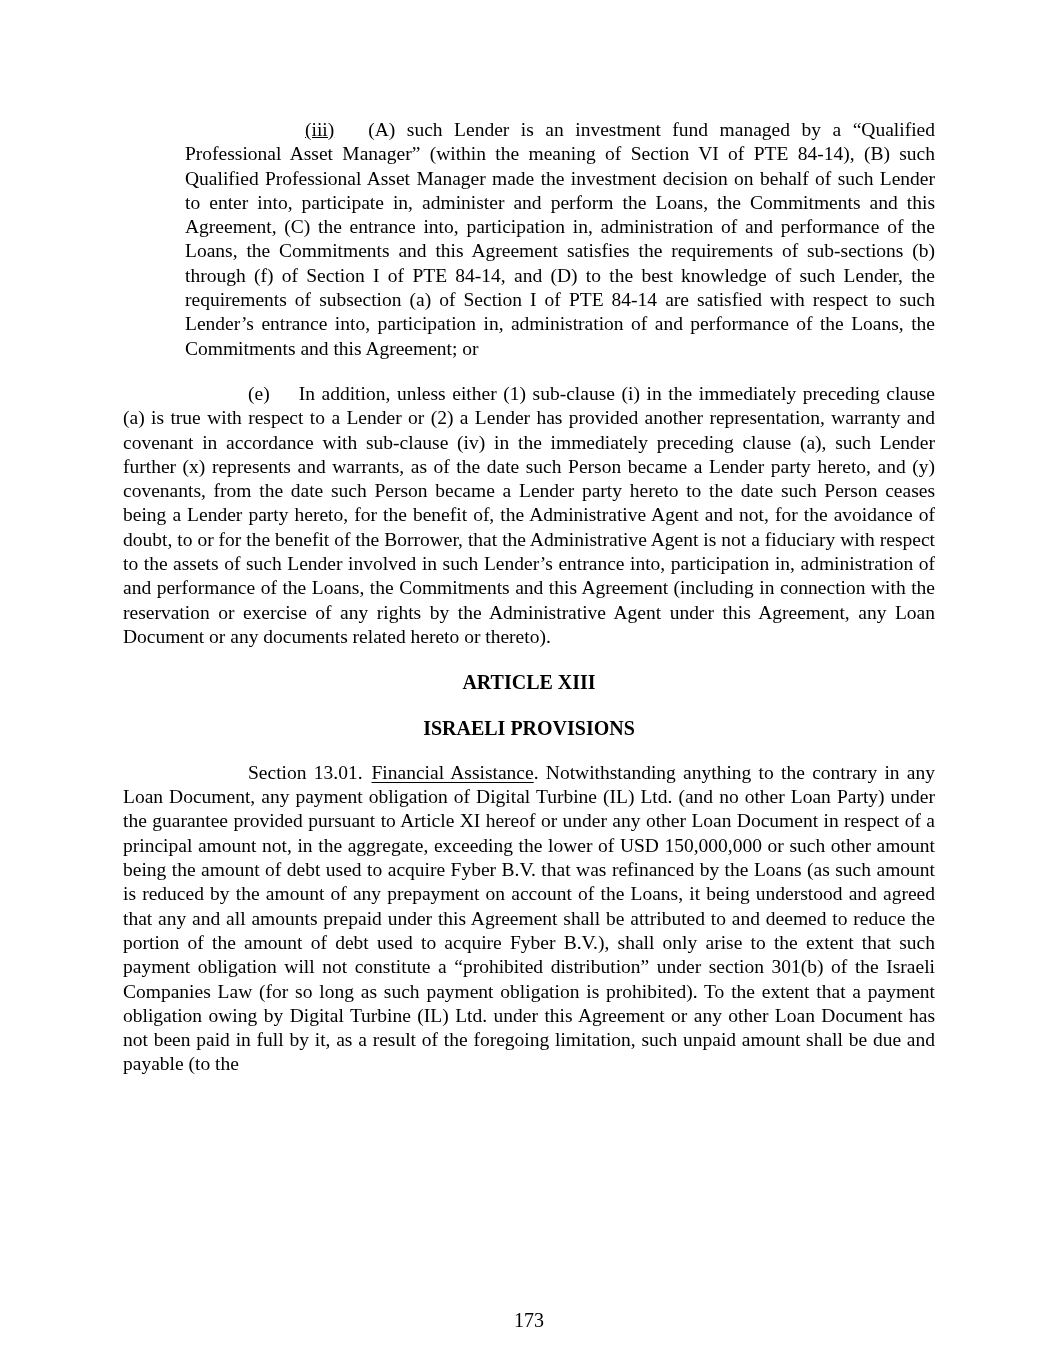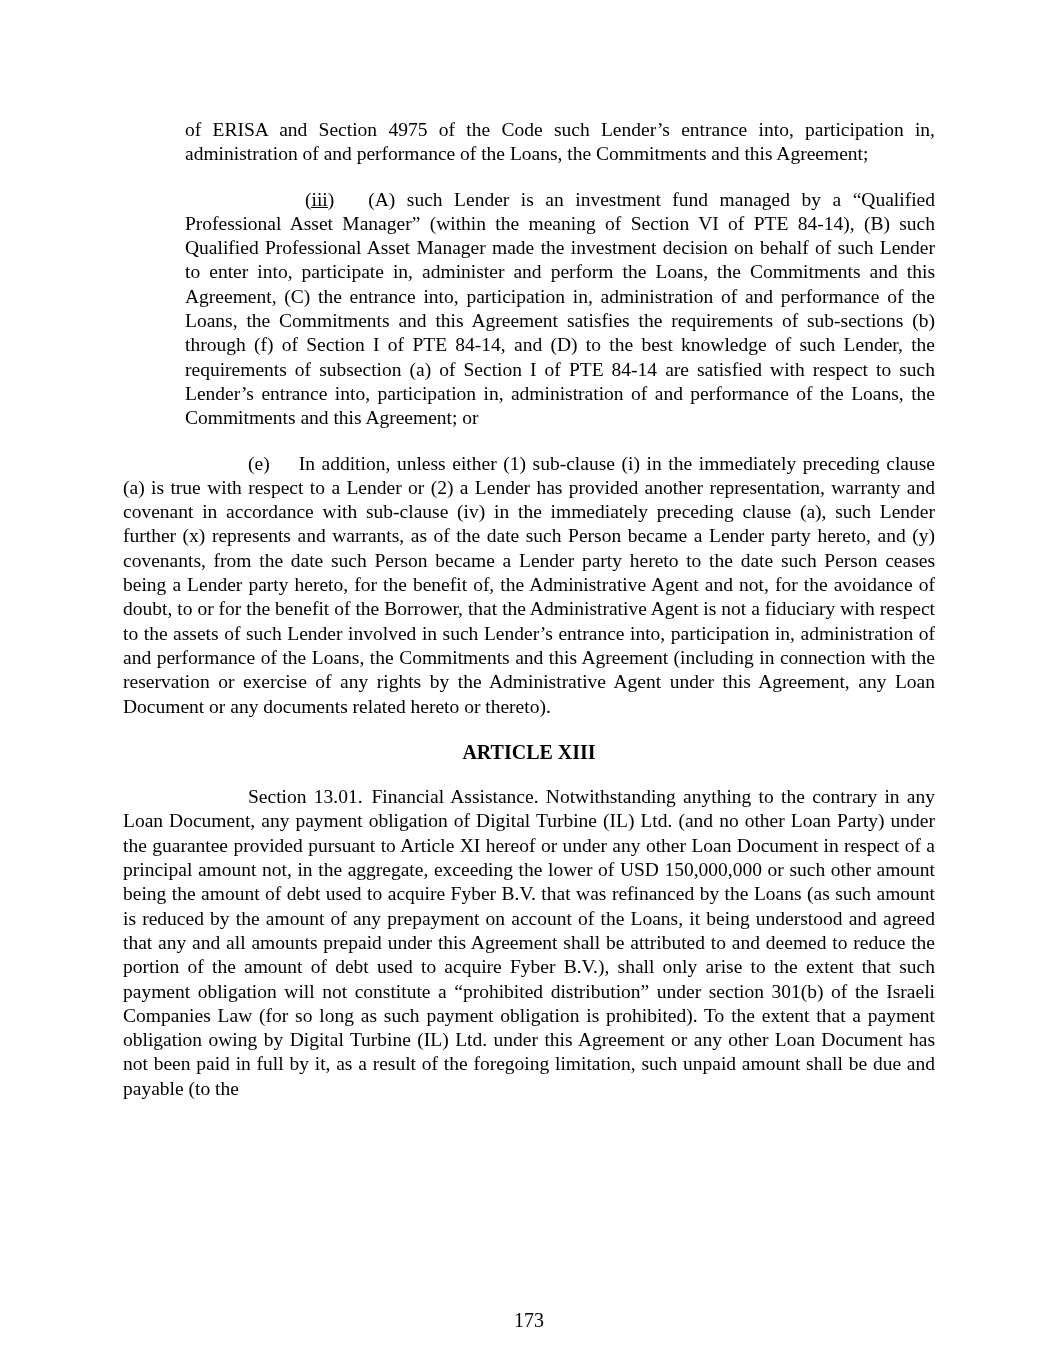--- a/index.html
+++ b/index.html
@@ -37,20 +37,21 @@
   .clause-label-e  { padding-right: 29px; }
   .heading {
     font-size: 20px;
     line-height: 24.3px;
     font-weight: bold;
     text-align: center;
     margin-bottom: 21px;
   }
   .section-number { padding-right: 9px; }
   .section-title {
+    text-decoration: underline;
     text-underline-offset: 3px;
   }
   .page-number {
     position: absolute;
     top: 1276px;
     left: 123px;
     width: 812px;
     text-align: center;
     font-size: 20px;
     line-height: 24px;
@@ -65,29 +66,29 @@
     text-decoration: line-through;
   }
 </style>
 </head>
 <body>
 
 <div class="page">
 
   <main class="doc-body">
 
-    <p class="para clause-block">of ERISA and Section 4975 of the Code such Lender’s entrance into, participation in, administration of and performance of the Loans, the Commitments and this Agreement;</p>
 
     <p class="para clause-block indent-sub"><span class="clause-label-iii">(iii)</span><span>(A) such Lender is an investment fund managed by a “Qualified Professional Asset Manager” (within the meaning of Section VI of PTE 84-14), (B) such Qualified Professional Asset Manager made the investment decision on behalf of such Lender to enter into, participate in, administer and perform the Loans, the Commitments and this Agreement, (C) the entrance into, participation in, administration of and performance of the Loans, the Commitments and this Agreement satisfies the requirements of sub-sections (b) through (f) of Section I of PTE 84-14, and (D) to the best knowledge of such Lender, the requirements of subsection (a) of Section I of PTE 84-14 are satisfied with respect to such Lender’s entrance into, participation in, administration of and performance of the Loans, the Commitments and this Agreement; or</span></p>
 
 
     <p class="para indent-main"><span class="clause-label-e">(e)</span><span>In addition, unless either (1) sub-clause (i) in the immediately preceding clause (a) is true with respect to a Lender or (2) a Lender has provided another representation, warranty and covenant in accordance with sub-clause (iv) in the immediately preceding clause (a), such Lender further (x) represents and warrants, as of the date such Person became a Lender party hereto, and (y) covenants, from the date such Person became a Lender party hereto to the date such Person ceases being a Lender party hereto, for the benefit of, the Administrative Agent and not, for the avoidance of doubt, to or for the benefit of the Borrower, that the Administrative Agent is not a fiduciary with respect to the assets of such Lender involved in such Lender’s entrance into, participation in, administration of and performance of the Loans, the Commitments and this Agreement (including in connection with the reservation or exercise of any rights by the Administrative Agent under this Agreement, any Loan Document or any documents related hereto or thereto).</span></p>
 
     <h2 class="heading">ARTICLE XIII</h2>
 
+    <h2 class="heading">ISRAELI PROVISIONS</h2>
 
     <p class="para indent-main"><span class="section-number">Section 13.01.</span><span class="section-title">Financial Assistance</span><span>.  Notwithstanding anything to the contrary in any Loan Document, any payment obligation of Digital Turbine (IL) Ltd. (and no other Loan Party) under the guarantee provided pursuant to Article XI hereof or under any other Loan Document in respect of a principal amount not, in the aggregate, exceeding the lower of USD 150,000,000 or such other amount being the amount of debt used to acquire Fyber B.V. that was refinanced by the Loans (as such amount is reduced by the amount of any prepayment on account of the Loans, it being understood and agreed that any and all amounts prepaid under this Agreement shall be attributed to and deemed to reduce the portion of the amount of debt used to acquire Fyber B.V.), shall only arise to the extent that such payment obligation will not constitute a “prohibited distribution” under section 301(b) of the Israeli Companies Law  (for so long as such payment obligation is prohibited). To the extent that a payment obligation owing by Digital Turbine (IL) Ltd. under this Agreement or any other Loan Document has not been paid in full by it, as a result of the foregoing limitation, such unpaid amount  shall be due and payable (to the</span></p>
 
   </main>
 
   <div class="page-number">173</div>
 
   <div class="footer-stamp" style="color: rgb(255, 0, 0);">LEGAL_US_E # 188864993.17</div>
 
 </div>

